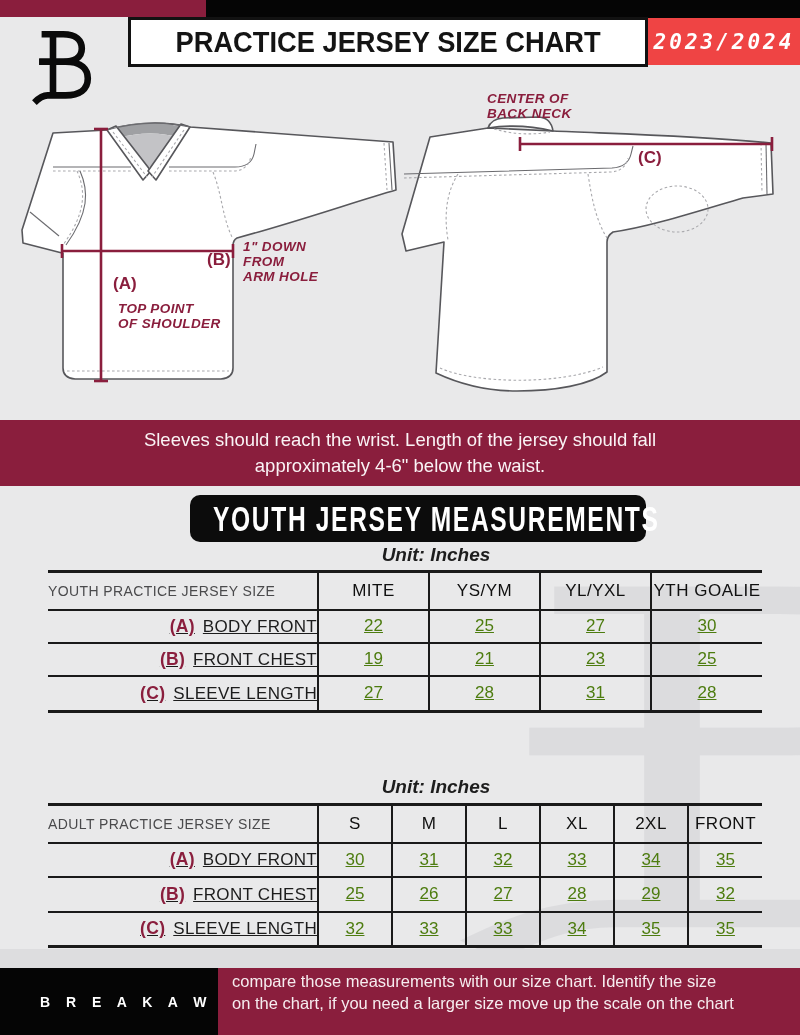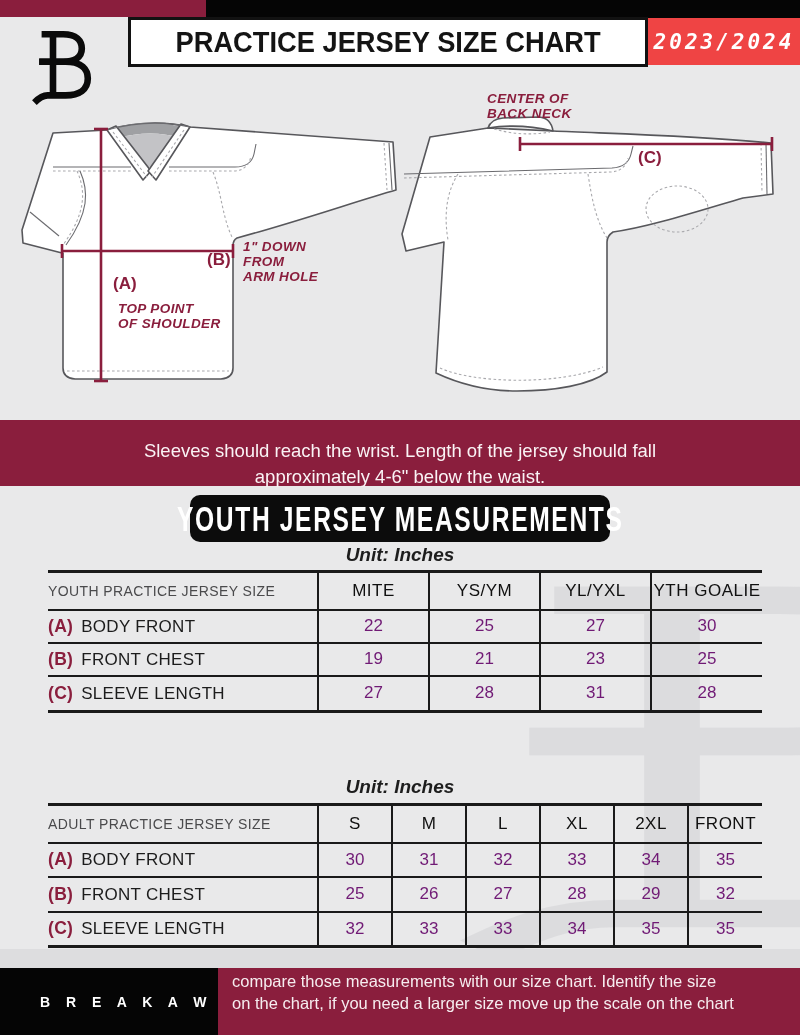--- a/index.html
+++ b/index.html
@@ -31,21 +31,21 @@
   .jersey-svg { position:absolute; top:0; }
   .mline { stroke:#8a1e3d; stroke-width:2.6; fill:none; }
   .mlabel { font:bold 17px "Liberation Sans", sans-serif; fill:#8a1e3d; }
   .mnote  { font:italic 600 13.5px "Liberation Sans", sans-serif; fill:#8a1e3d; letter-spacing:0.4px; }
   .outline { fill:#ffffff; stroke:#57575b; stroke-width:1.6; stroke-linejoin:round; }
   .seam    { fill:none; stroke:#6b6b6f; stroke-width:1.1; }
   .stitch  { fill:none; stroke:#a9a9ad; stroke-width:1.1; stroke-dasharray:2.6 2.4; }
   
   .banner {
     position:absolute; left:0; top:420px; width:800px; height:66px; background:#8a1e3d;
-    color:#faf3f5; text-align:center; font-size:18.5px; line-height:26px; padding-top:18px; box-sizing:border-box;
+    color:#faf3f5; text-align:center; font-size:18.5px; line-height:26px; padding-top:7px; box-sizing:border-box;
   }
   
   .sec-box {
     position:absolute; left:190px; width:420px; height:47px; background:#0c0c0c; border-radius:10px;
     display:flex; align-items:center; justify-content:center;
   }
   .sec-text {
     color:#ffffff; font-weight:bold; font-size:30px; letter-spacing:2px; white-space:nowrap;
     display:inline-block; transform:scale(0.82,1.18);
   }
@@ -55,26 +55,26 @@
   }
   
   .mtable { position:absolute; left:48px; width:714px; border-collapse:collapse; table-layout:fixed; }
   .mtable th, .mtable td { padding:0; font-weight:normal; }
   .mtable thead th { border-top:3px solid #1a1a1a; border-bottom:2px solid #1a1a1a; }
   .mtable tbody td { border-bottom:2px solid #1a1a1a; }
   .mtable tbody tr:last-child td { border-bottom:3px solid #1a1a1a; }
   .mtable .vsep { border-left:2px solid #1a1a1a; }
   .hlabel { text-align:left; padding-left:10px; font-size:14px; color:#4a4a4c; letter-spacing:0.4px; }
   .hsize  { text-align:center; font-weight:bold; font-size:17px; color:#101010; letter-spacing:0.5px; }
-  .rowlab { text-align:left; padding-left:46px; font-size:17px; color:#1c1c1c; letter-spacing:0.3px; white-space:nowrap; }
+  .rowlab { text-align:right; padding-left:46px; font-size:17px; color:#1c1c1c; letter-spacing:0.3px; white-space:nowrap;text-decoration:underline; }
   .rowkey { color:#8a1e3d; font-weight:bold; font-size:17.5px; margin-right:8px; }
-  .val    { text-align:center; font-size:17px; color:#701a75; }
+  .val    { text-align:center; font-size:17px; color:#4d7c0f;text-decoration:underline; }
   
   .watermark { position:absolute; left:455px; top:548px; opacity:0.55; z-index:0; }
-  .above { z-index:1; }
+  .above { z-index:1;padding-left:36px; }
   
   .preband { position:absolute; left:0; top:949px; width:800px; height:19px; background:#dddddf; }
   .footer-black {
     position:absolute; left:0; top:968px; width:218px; height:67px; background:#050505;
     display:flex; align-items:center;
   }
   .footer-logo { margin-left:28px; }
   .brand-text { color:#ffffff; font-weight:bold; font-size:14px; letter-spacing:6px; margin-left:12px; white-space:nowrap; }
   .footer-maroon {
     position:absolute; left:218px; top:968px; width:582px; height:67px; background:#8a1e3d;

